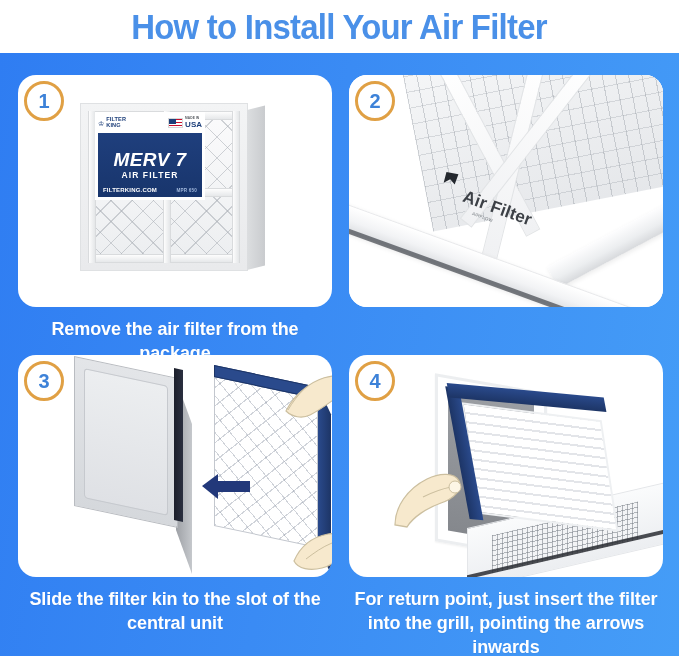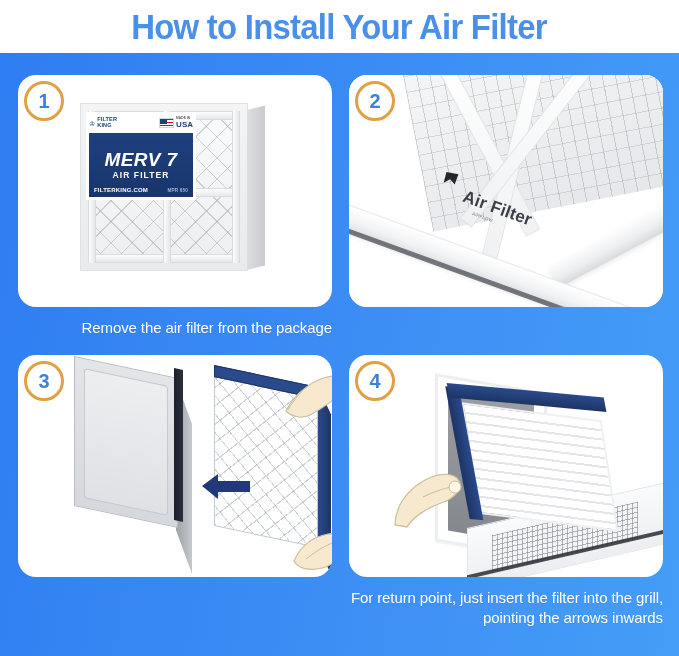--- a/index.html
+++ b/index.html
@@ -47,22 +47,22 @@
 
   .badge {
     position:absolute; left:6px; top:6px; width:40px; height:40px;
     border-radius:50%; background:#ffffff; border:3px solid #e0a044;
     display:flex; align-items:center; justify-content:center;
     z-index:20;
   }
   .badge-num { font-size:20px; font-weight:bold; color:#3d82d8; line-height:1; }
 
   .caption {
-    position:absolute; left:0; width:314px; text-align:right;
-    color:#ffffff; font-size:15px; font-weight:normal; line-height:1.32;
+    position:absolute; left:0; width:314px; text-align:center;
+    color:#ffffff; font-size:18px; font-weight:bold; line-height:1.32;
     letter-spacing:-0.1px;
     text-shadow:0 1px 1px rgba(0,0,0,.06);
   }
   .cell.c1 .caption, .cell.c2 .caption { top:243px; }
   .cell.c3 .caption, .cell.c4 .caption { top:233px; }
 
   
   .p1-stage { position:absolute; left:0; top:0; width:314px; height:232px; }
   .filter-box {
     position:absolute; left:62px; top:28px; width:168px; height:168px;
@@ -88,21 +88,21 @@
   }
   .fb-rail.r1{ top:7px; } .fb-rail.r2{ top:84px; } .fb-rail.r3{ bottom:7px; }
   .fb-vrail{
     position:absolute; top:7px; bottom:7px; width:8px;
     background:linear-gradient(90deg,#fdfdfd,#e4e6e8);
     border-left:1px solid #d9dbdd; border-right:1px solid #d9dbdd;
   }
   .fb-vrail.v1{ left:7px; } .fb-vrail.v2{ left:82px; } .fb-vrail.v3{ right:7px; }
 
   .label {
-    position:absolute; left:5px; top:8px; width:110px; height:88px; z-index:6;
+    position:absolute; left:14px; top:8px; width:110px; height:88px; z-index:6;
     background:#ffffff; padding:3px 3px 0 3px;
   }
   .label-top { height:16px; display:flex; align-items:center; justify-content:space-between; }
   .lk-logo { display:flex; align-items:center; gap:2px; }
   .lk-crown { font-size:7px; color:#1d3f7a; line-height:1; }
   .lk-name {
     font-size:5.6px; font-weight:bold; color:#1d3f7a; line-height:1.02;
     letter-spacing:.1px; text-align:left;
   }
   .usa-wrap{ display:flex; align-items:center; gap:2px; }
@@ -394,20 +394,21 @@
             <svg class="p3-hand2" viewBox="0 0 56 40">
               <path d="M4 30 C10 16 22 6 38 3 C48 1 54 6 54 14 C54 24 44 34 32 37 C20 40 8 38 4 30 Z" fill="#f7e9cd" stroke="#ccbf9f" stroke-width="1.2"></path>
               <path d="M16 28 C24 22 32 16 42 12" fill="none" stroke="#ccbf9f" stroke-width="1"></path>
             </svg>
           </div>
 
           <div class="badge">
             <span class="badge-num">3</span>
           </div>
         </div>
+        <div class="caption">Slide the filter kin to the slot of the central unit</div>
       </div>
 
       <div class="cell c4">
         <div class="card">
 
           <div class="p4-stage">
             <div class="p4-wall">
               <div class="p4-cavity"></div>
             </div>
 

